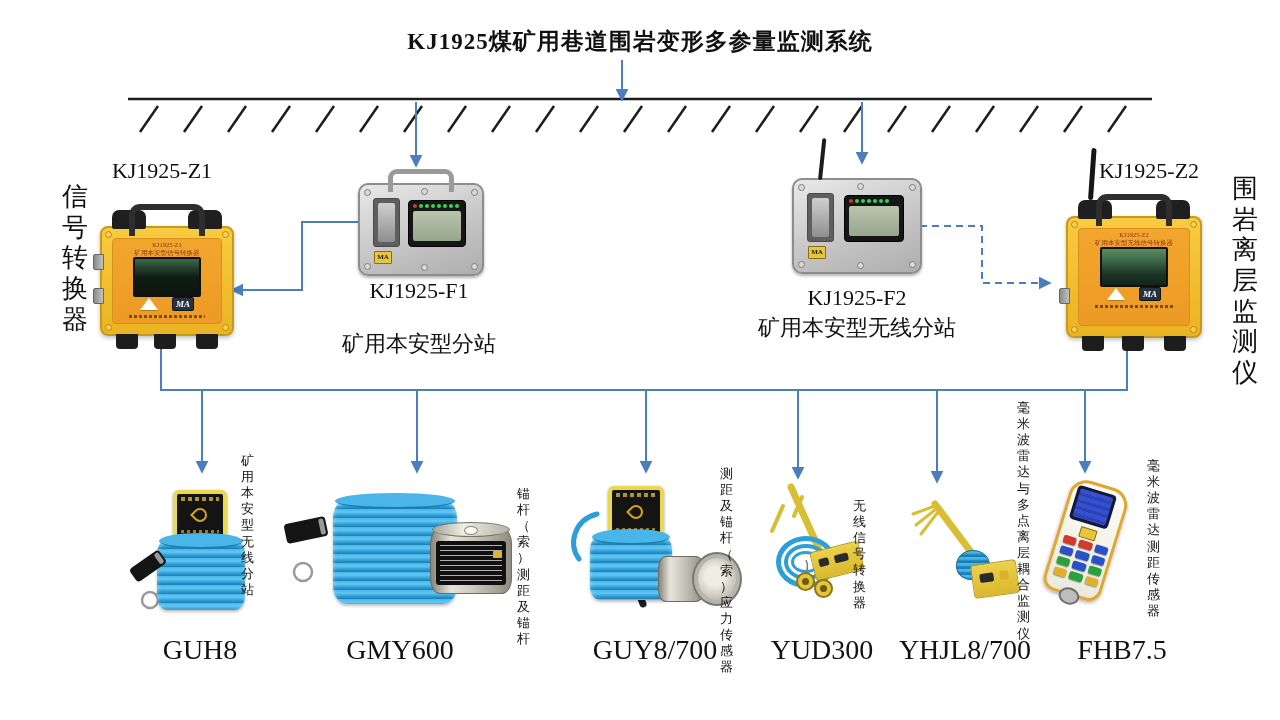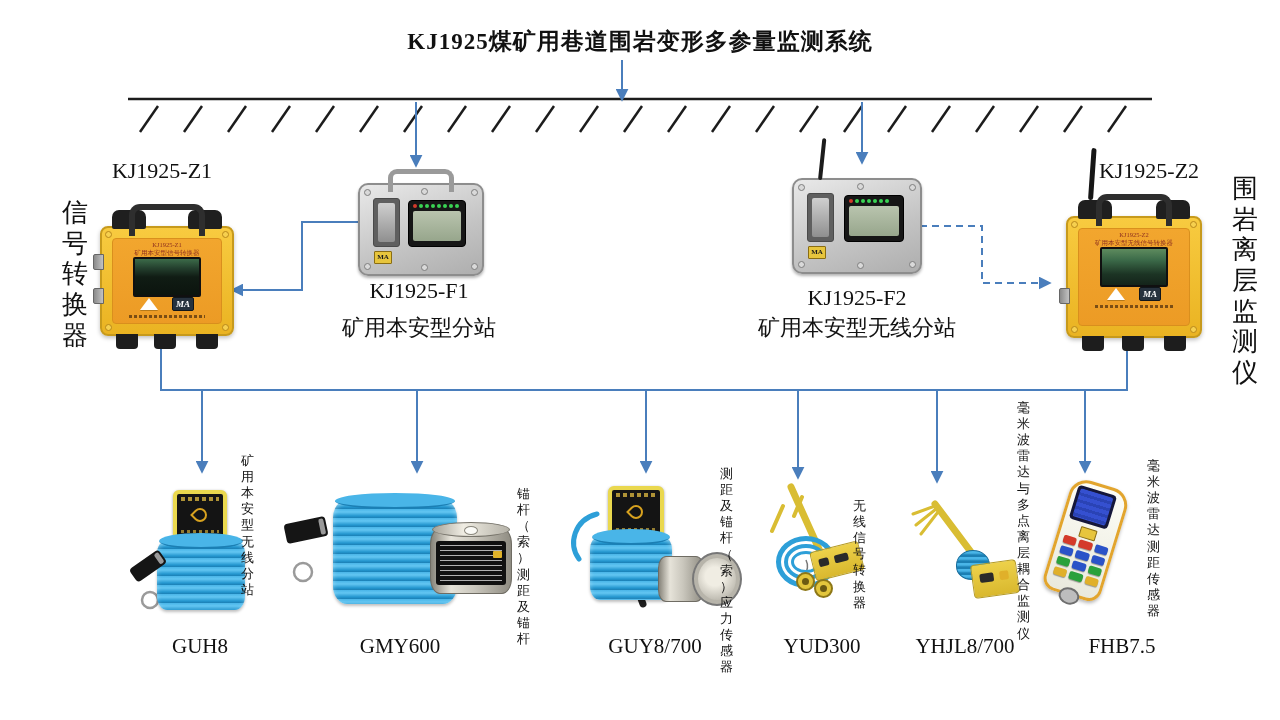--- a/index.html
+++ b/index.html
@@ -1,21 +1,21 @@
 <!DOCTYPE html>
 <html><head>
 <meta charset="utf-8">
 <style>
   html,body{margin:0;padding:0;background:#fff}
   body{width:1280px;height:720px;position:relative;overflow:hidden;
        font-family:"Liberation Serif","DejaVu Serif",serif;color:#111}
   .abs{position:absolute}
   .title{left:0;right:0;top:26px;text-align:center;font-size:23px;font-weight:bold;letter-spacing:1px}
   .lbl{font-size:22px;white-space:nowrap;transform:translateX(-50%);text-align:center}
-  .model{font-size:21px;white-space:nowrap;transform:translateX(-50%);text-align:right}
+  .model{font-size:28px;white-space:nowrap;transform:translateX(-50%);text-align:right}
   .vtext{font-size:26px;width:30px;line-height:1.18;word-break:break-all;line-break:anywhere;text-align:center}
   .vtext.small{font-size:13px;width:15px;line-height:1.24}
 
   
   .zbox{background:linear-gradient(180deg,#f8cb40,#eab322);border:2px solid #c79a1c;border-radius:8px;box-shadow:0 2px 4px rgba(0,0,0,.25)}
   .zinner{position:absolute;left:10px;right:10px;top:10px;bottom:10px;background:linear-gradient(180deg,#f2a62e,#ec9b25);border-radius:4px;border:1px solid #d98f1d}
   .zcap{position:absolute;top:-18px;width:34px;height:19px;background:#1f1f1f;border-radius:7px 7px 2px 2px}
   .zhandle{position:absolute;top:-24px;left:50%;transform:translateX(-50%);width:64px;height:26px;border:6px solid #2e2e2e;border-bottom:none;border-radius:11px 11px 0 0}
   .ztext{font-size:6.5px;color:#8d2f1f;text-align:center;line-height:1.3;margin-top:2px;white-space:nowrap;overflow:hidden}
   .zscreen{position:absolute;left:50%;transform:translateX(-50%);top:18px;width:64px;height:36px;border:2px solid #101010;border-radius:2px;
@@ -129,24 +129,24 @@
     <line x1="622" y1="548" x2="643" y2="604" stroke="#1e1e1e" stroke-width="7" stroke-linecap="round"></line>
     <circle cx="150" cy="600" r="8" stroke="#9a9a9a" stroke-width="2.5"></circle>
     <circle cx="303" cy="572" r="9" stroke="#9a9a9a" stroke-width="2.5"></circle>
     <path d="M806,560 C812,572 798,578 806,586" stroke="#777" stroke-width="1.5"></path>
   </g>
 </svg>
 
 <div class="abs title">KJ1925煤矿用巷道围岩变形多参量监测系统</div>
 
 <div class="abs lbl" style="left:162px;top:158px">KJ1925-Z1</div>
-<div class="abs vtext" style="left:60px;top:198px">信号转换器</div>
+<div class="abs vtext" style="left:60px;top:182px">信号转换器</div>
 
 <div class="abs lbl" style="left:419px;top:278px">KJ1925-F1</div>
-<div class="abs lbl" style="left:419px;top:313px">矿用本安型分站</div>
+<div class="abs lbl" style="left:419px;top:329px">矿用本安型分站</div>
 
 <div class="abs lbl" style="left:857px;top:285px">KJ1925-F2</div>
 <div class="abs lbl" style="left:857px;top:313px">矿用本安型无线分站</div>
 
 <div class="abs lbl" style="left:1149px;top:158px">KJ1925-Z2</div>
 <div class="abs vtext" style="left:1230px;top:174px">围岩离层监测仪</div>
 
 <div class="abs zbox" style="left:100px;top:226px;width:130px;height:106px">
   <div class="zcap" style="left:10px"></div>
   <div class="zcap" style="right:10px"></div>

